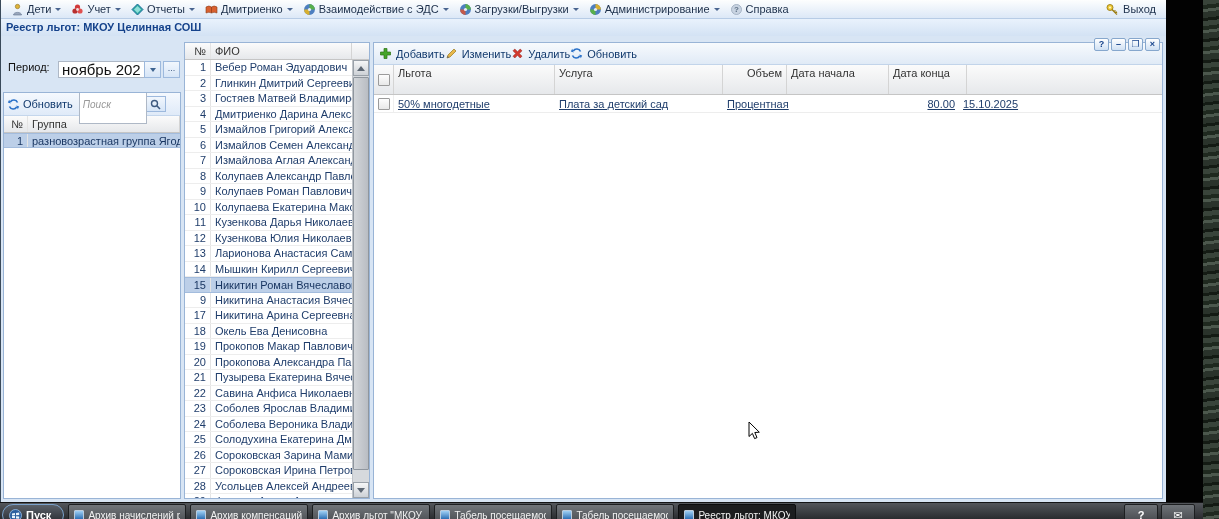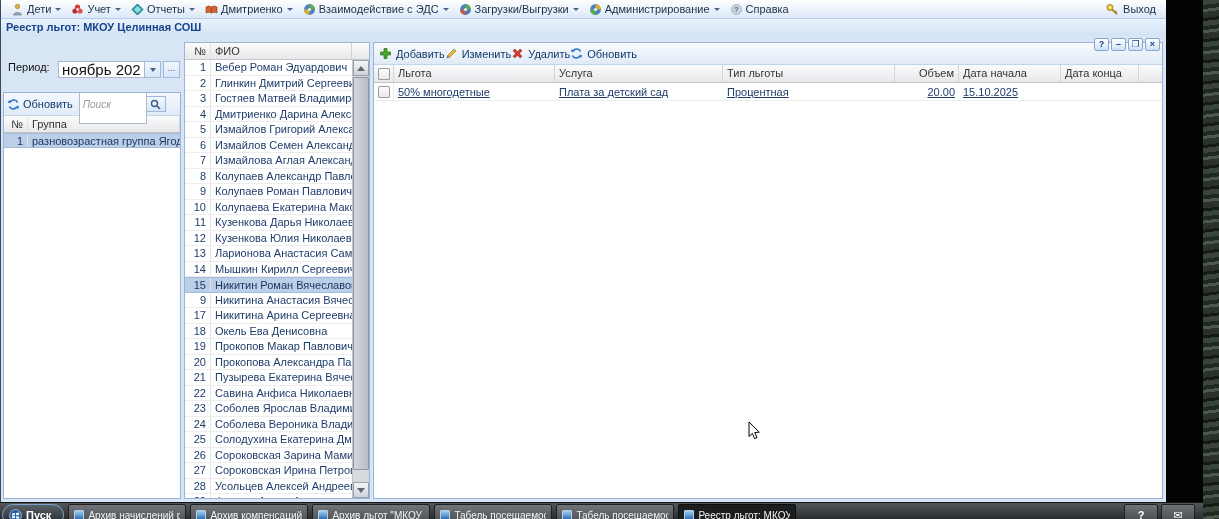--- a/index.html
+++ b/index.html
@@ -74,21 +74,21 @@
   .sb-tri-up { width:0;height:0;border-left:4px solid transparent;border-right:4px solid transparent;border-bottom:5px solid #5d6773; }
   .sb-tri-down { width:0;height:0;border-left:4px solid transparent;border-right:4px solid transparent;border-top:5px solid #5d6773; }
   .sb-thumb { position:absolute; left:0; top:17px; width:16px; height:393px; border:1px solid #8f969e; border-radius:1px;
     background:linear-gradient(90deg,#d3d6da,#b9bdc3); }
 
   
   #benefits-panel { left:372px; top:6px; right:3px; bottom:3px; }
   .big-toolbar { height:22px; display:flex; align-items:center; padding:0 5px;
     background:linear-gradient(#f7fafd,#e0eaf6); border-bottom:1px solid #c2d4ea; }
   .big-toolbar .tb-btn { gap:4px; }
-  .bn-header { display:flex; height:18px; background:linear-gradient(#fbfbfb,#e6e8eb); border-bottom:1px solid #c5c5c5; color:#333;justify-content:space-between; }
+  .bn-header { display:flex; height:30px; background:linear-gradient(#fbfbfb,#e6e8eb); border-bottom:1px solid #c5c5c5; color:#333;justify-content:space-between; }
   .bn-row { display:flex; height:18px; align-items:center; color:#1f3d6b; border-bottom:1px solid #ededed;text-decoration:underline; }
   .cb-cell { width:20px; flex:none; display:flex; align-items:center; justify-content:center; height:100%; border-right:1px solid #d4d4d4; }
   .bn-row .cb-cell { border-right:1px solid #efefef; }
   .checkbox { width:12px; height:12px; border:1px solid #9b9b9b; background:linear-gradient(#fdfdfd,#e8e8e8); border-radius:1px; }
   .c-benefit { width:161px; } .c-service { width:168px; } .c-type { width:172px; }
   .c-volume { width:64px; text-align:right; justify-content:flex-end; display:flex; }
   .c-date1 { width:102px; } .c-date2 { width:78px; } .c-fill { flex:1; border-right:none; }
   .bn-header .gh-cell { height:100%; }
 
   
@@ -421,35 +421,34 @@
               </svg>
             <span>Обновить</span>
           </div>
         </div>
         <div class="bn-header">
           <div class="cb-cell">
               <div class="checkbox"></div>
             </div>
           <div class="gh-cell c-benefit">Льгота</div>
           <div class="gh-cell c-service">Услуга</div>
-          <div class="gh-cell c-type">Тип льготы</div>
           <div class="gh-cell c-volume">Объем</div>
           <div class="gh-cell c-date1">Дата начала</div>
           <div class="gh-cell c-date2">Дата конца</div>
           <div class="gh-cell c-fill"></div>
         </div>
         <div>
             <div class="bn-row">
             <div class="cb-cell">
                 <div class="checkbox"></div>
               </div>
             <div class="gr-cell c-benefit">50% многодетные</div>
             <div class="gr-cell c-service">Плата за детский сад</div>
             <div class="gr-cell c-type">Процентная</div>
-            <div class="gr-cell c-volume">20.00</div>
+            <div class="gr-cell c-volume">80.00</div>
             <div class="gr-cell c-date1">15.10.2025</div>
             <div class="gr-cell c-date2"></div>
             <div class="gr-cell c-fill"></div>
           </div>
           </div>
       </div>
     </div>
   </div>
 
   <div class="taskbar">

